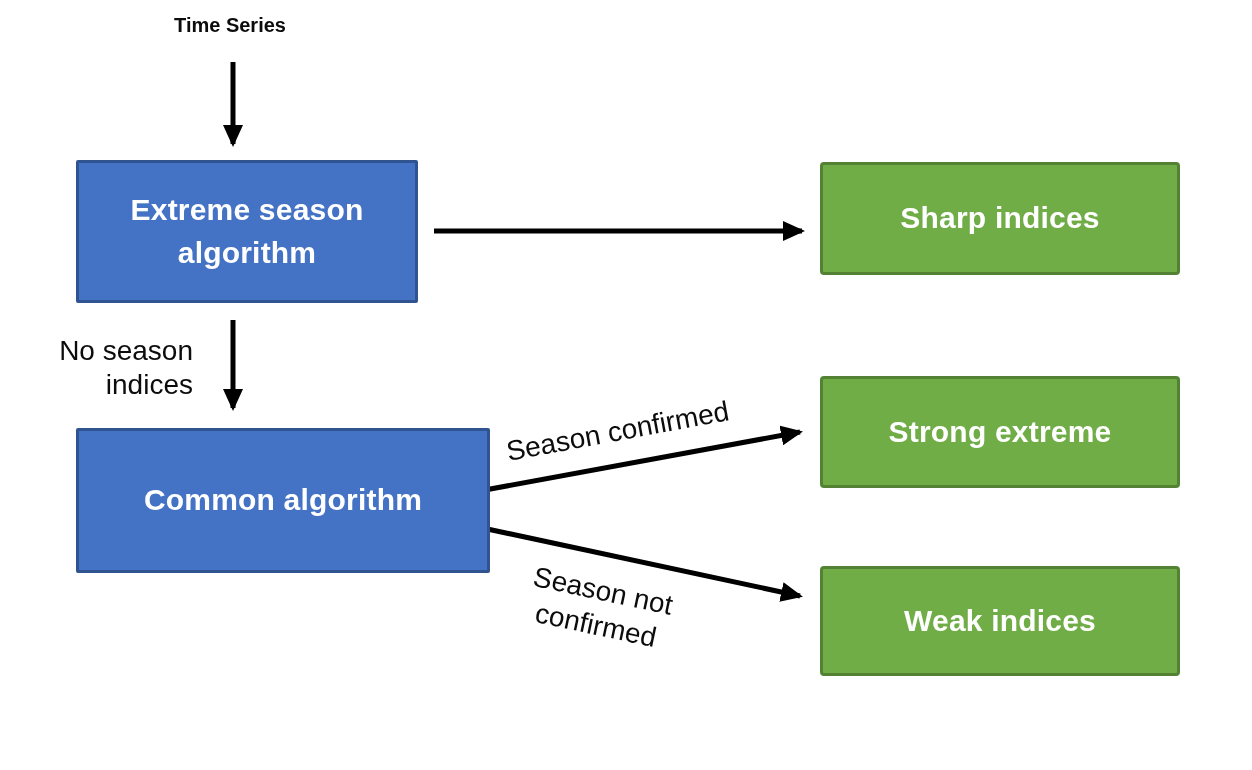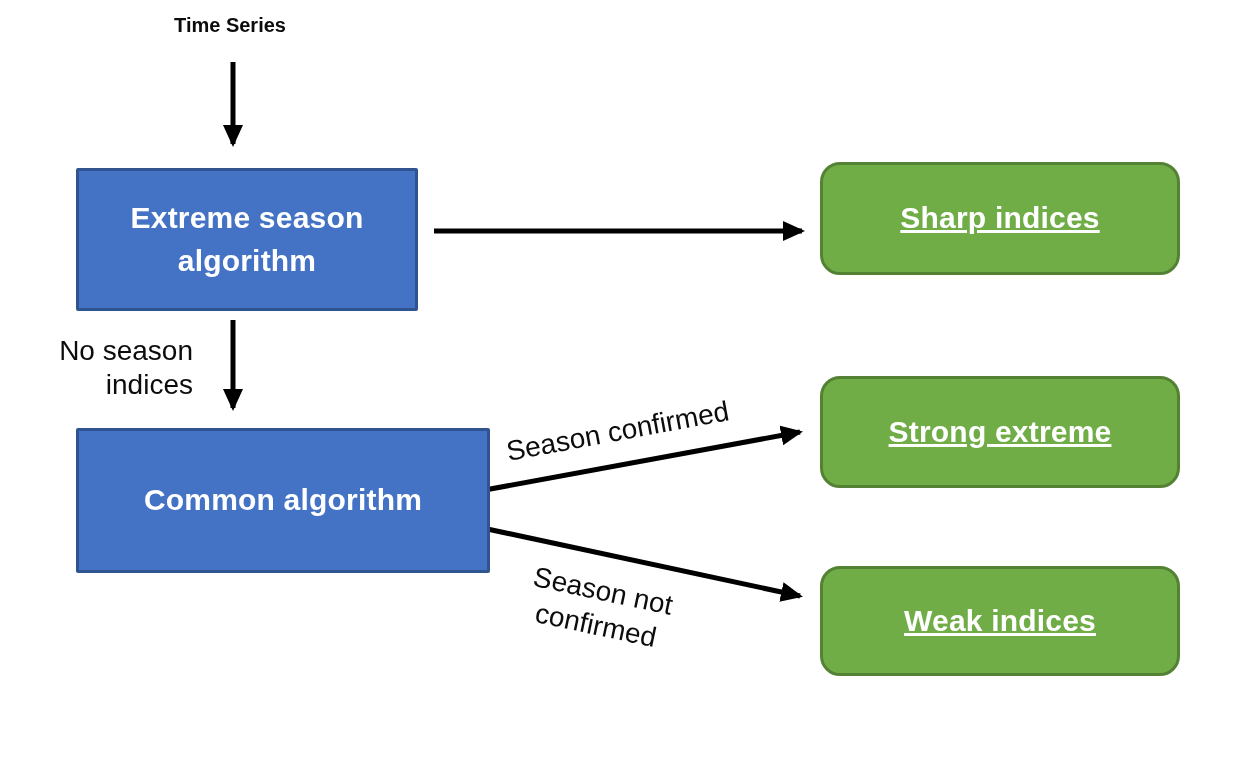--- a/index.html
+++ b/index.html
@@ -35,24 +35,23 @@
     letter-spacing: 0.2px;
   }
   .node.process {
     background: var(--process-fill, #4472c4);
     border: 3px solid var(--process-border, #2f548f);
     border-radius: 2px;
   }
   .node.result {
     background: var(--result-fill, #70ad47);
     border: 3px solid var(--result-border, #548235);
-    border-radius: 20px;
-    text-decoration: underline;
+    border-radius: 4px;
   }
-  .node-extreme  { left: 76px;  top: 160px; width: 342px; height: 143px; margin-top: 8px; }
+  .node-extreme  { left: 76px;  top: 160px; width: 342px; height: 143px; }
   .node-common   { left: 76px;  top: 428px; width: 414px; height: 145px; }
   .node-sharp    { left: 820px; top: 162px; width: 360px; height: 113px; }
   .node-strong   { left: 820px; top: 376px; width: 360px; height: 112px; }
   .node-weak     { left: 820px; top: 566px; width: 360px; height: 110px; }
 
   .free-label {
     position: absolute;
     color: var(--text-dark, #0c0c0c);
     white-space: nowrap;
   }

